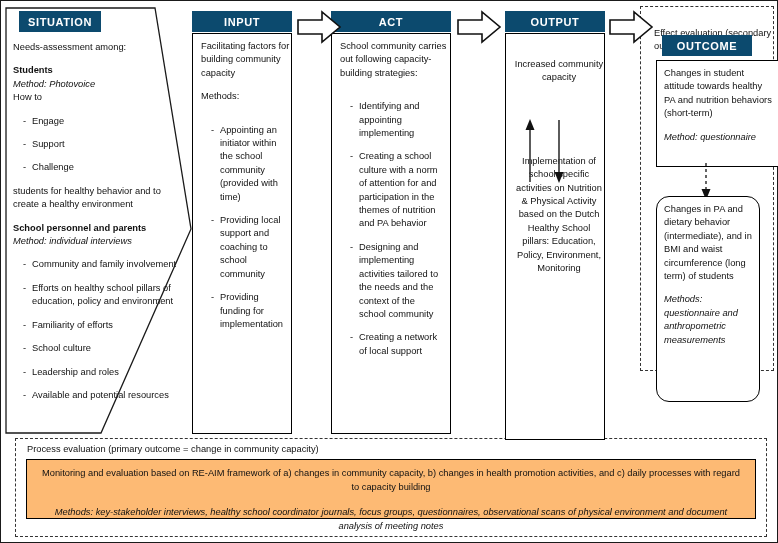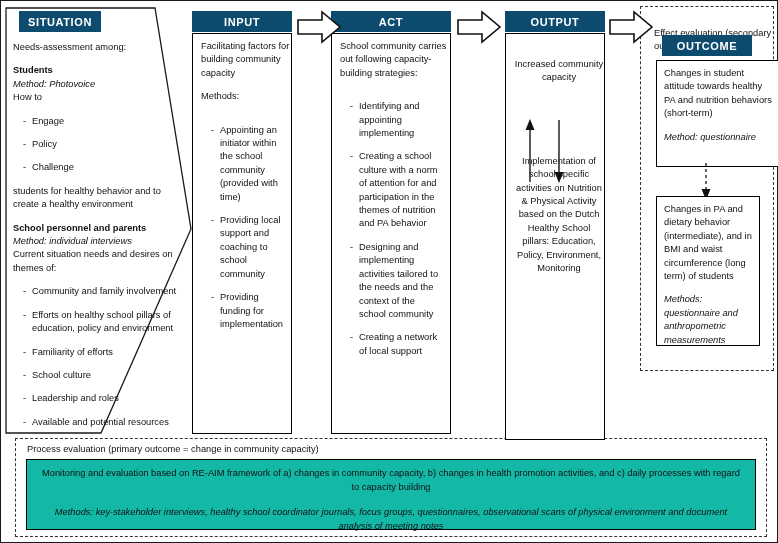--- a/index.html
+++ b/index.html
@@ -143,23 +143,23 @@
   #process-title {
     position: absolute;
     left: 26px; top: 443px;
     font-size: 9.3px;
     color: #111;
     z-index: 5;
   }
   #process-inner {
     position: absolute;
     left: 25px; top: 458px;
-    width: 730px; height: 71px;
+    width: 730px; height: 60px;
     border: 1px solid #000;
-    background: #14b8a6;
+    background: #fdba74;
     padding: 6px 10px;
     text-align: center;
     font-size: 9.3px;
     line-height: 14px;
     color: #111;
     z-index: 5;
   }
 </style>
 </head>
 <body>
@@ -175,28 +175,27 @@
   </div>
 
   <div id="situation-text">
     <div class="p">Needs-assessment among:</div>
     <div class="gap"></div>
     <div class="p b">Students</div>
     <div class="p i">Method: Photovoice</div>
     <div class="p">How to</div>
     <ul class="dash">
       <li>Engage</li>
-      <li>Policy</li>
+      <li>Support</li>
       <li>Challenge</li>
     </ul>
     <div class="p">students for healthy behavior and to create a healthy environment</div>
     <div class="gap"></div>
     <div class="p b">School personnel and parents</div>
     <div class="p i">Method: individual interviews</div>
-    <div class="p">Current situation needs and desires on themes of:</div>
     <ul class="dash">
       <li>Community and family involvement</li>
       <li>Efforts on healthy school pillars of education, policy and environment</li>
       <li>Familiarity of efforts</li>
       <li>School culture</li>
       <li>Leadership and roles</li>
       <li>Available and potential resources</li>
     </ul>
   </div>
 
@@ -273,21 +272,21 @@
     <div class="p">Changes in student attitude towards healthy PA and nutrition behaviors (short-term)</div>
     <div class="gap"></div>
     <div class="p i">Method: questionnaire</div>
   </div>
 
   <svg id="outcome-link-arrow" viewBox="0 0 30 40">
     <line x1="15" y1="0" x2="15" y2="28" stroke="#111" stroke-width="1.3" stroke-dasharray="3,3"></line>
     <polygon points="15,37 10.5,26 19.5,26" fill="#111"></polygon>
   </svg>
 
-  <div class="outcome-box" style="left:655px; top:195px; width:104px; height:150px;">
+  <div class="outcome-box" style="left:655px; top:195px; width:104px; height:206px;border-radius:13px;">
     <div class="p">Changes in PA and dietary behavior (intermediate), and in BMI and waist circumference (long term) of students</div>
     <div class="gap"></div>
     <div class="p i">Methods:</div>
     <div class="p i">questionnaire and anthropometric measurements</div>
   </div>
 
   <div id="process-dashed"></div>
   <div id="process-title">Process evaluation (primary outcome = change in community capacity)</div>
   <div id="process-inner">
     <div class="p">Monitoring and evaluation based on RE-AIM framework of a) changes in community capacity, b) changes in health promotion activities, and c) daily processes with regard to capacity building</div>

